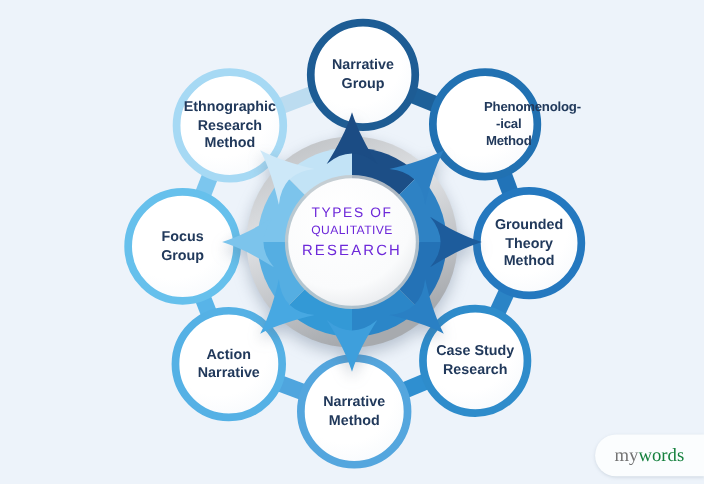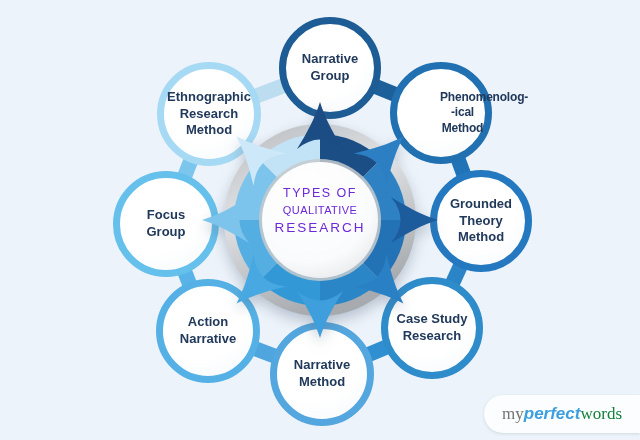--- a/index.html
+++ b/index.html
@@ -131,17 +131,16 @@
   </svg>
 
   <div class="center-title" style="color: #6d28d9;">
     <span class="l1">TYPES OF</span>
     <span class="l2">QUALITATIVE</span>
     <span class="l3">RESEARCH</span>
   </div>
 
   <div class="logo">
     <span class="logo-my" style="color: #737373;">my</span>
-      <span class="logo-perfect" style="color: rgb(61, 160, 221);">perfect</span>
       <span class="logo-words" style="color: #15803d;">words</span>
   </div>
 
 </div>
 
 </body></html>

